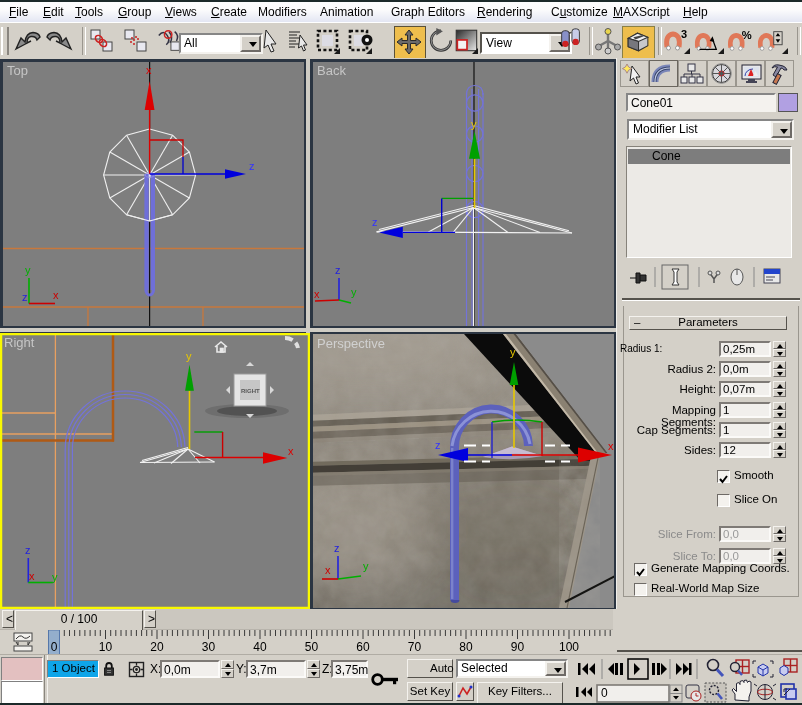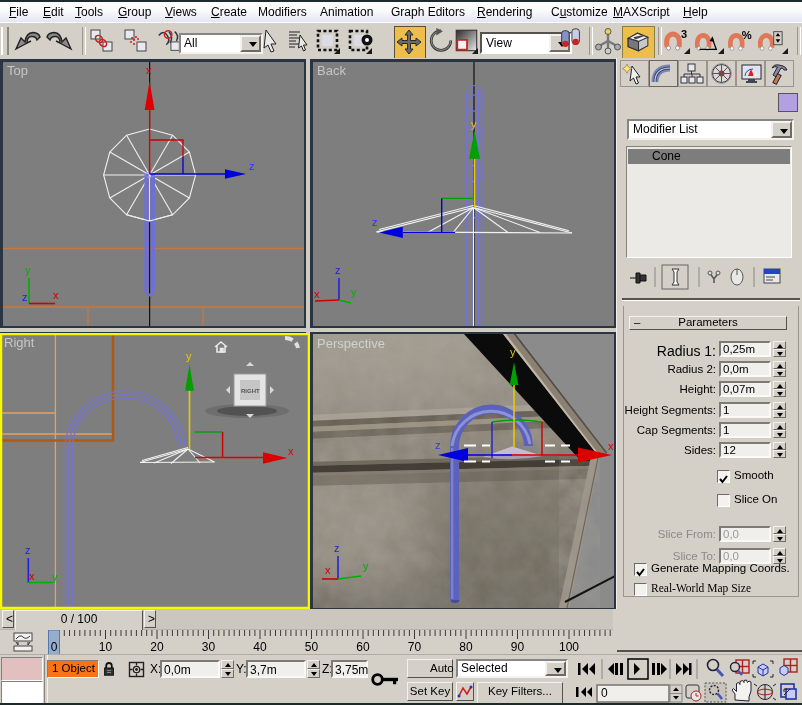--- a/index.html
+++ b/index.html
@@ -21,21 +21,21 @@
 .combo .arrowbtn{position:absolute;right:0;top:0;bottom:0;width:17px;background:#d4d0c8;border:2px solid;border-color:#f4f2ee #6e6a66 #6e6a66 #f4f2ee;}
 .darr{position:absolute;width:0;height:0;border-left:4px solid transparent;border-right:4px solid transparent;border-top:5px solid #000;}
 
 #vpzone{position:absolute;top:58px;left:0;width:620px;height:551px;background:#c8c4bc;}
 
 #cpanel{position:absolute;top:58px;left:620px;width:182px;height:592px;background:#d4d0c8;}
 
 #timeslider{position:absolute;top:609px;left:0;width:620px;height:21px;background:#d4d0c8;}
 #ruler{position:absolute;top:630px;left:0;width:620px;height:25px;background:#d4d0c8;}
 #statusbar{position:absolute;top:655px;left:0;width:802px;height:50px;background:#d4d0c8;}
-.sunken{background:#f97316;border:1px solid;border-color:#808080 #fff #fff #808080;box-sizing:border-box;}
+.sunken{background:#0ea5e9;border:1px solid;border-color:#808080 #fff #fff #808080;box-sizing:border-box;}
 .sunkenw{background:#f4f2ee;border:2px solid;border-color:#868686 #f4f2ee #f4f2ee #868686;box-sizing:border-box;}
 .btn3d{background:#d4d0c8;border:1px solid;border-color:#f4f2ee #55524c #55524c #f4f2ee;box-sizing:border-box;}
 .txt{font-size:12px;color:#000;}
 .field{background:#f1efec;border:2px solid;border-color:#7e7a76 #fbfaf8 #fbfaf8 #7e7a76;box-sizing:border-box;font-size:12px;}
 .spin{position:absolute;width:14px;height:9px;background:#d4d0c8;border:1px solid;border-color:#f4f2ee #6e6a66 #6e6a66 #f4f2ee;box-sizing:border-box;}
 .spin .u{position:absolute;left:3px;top:2px;width:0;height:0;border-left:3px solid transparent;border-right:3px solid transparent;border-bottom:4px solid #000;}
 .spin .d{position:absolute;left:3px;top:2px;width:0;height:0;border-left:3px solid transparent;border-right:3px solid transparent;border-top:4px solid #000;}
 .cb{position:absolute;width:13px;height:13px;background:#f4f2ee;border:1px solid;border-color:#6e6a66 #fff #fff #6e6a66;box-sizing:border-box;}
 </style>
 </head>
@@ -535,20 +535,23 @@
         <path d="M125 16 a8 7 0 0 1 8 -7" fill="none" stroke="#3344aa"></path>
       <path d="M128 16 l3-7 3 7 Z" fill="#dd2222"></path>
         <path d="M133 16 l2.5-5 2.5 5 Z" fill="#eee"></path>
       <rect x="128" y="19" width="7" height="2" fill="#445"></rect>
         <rect x="126" y="21" width="11" height="2" fill="#445"></rect>
 
       <path d="M152 8 q2 -4 7 -3 l4 1 q3 1 4 4 l-3 0 q-1 -2 -3 -2 l-5 9 -3 -2 4.5 -8 q-3 -1 -5.5 1 Z" fill="#8888a0" stroke="#223"></path>
       <rect x="155" y="14" width="4" height="10" fill="#c87850" stroke="#223" transform="rotate(28 157 19)"></rect>
     </svg>
 
+    <div class="sunkenw abs" style="left:6px;top:35px;width:150px;height:19px;">
+        <span class="txt" style="position:absolute;left:3px;top:1px;">Cone01</span>
+      </div>
     <div class="abs" style="left:158px;top:35px;width:20px;height:19px;background:#b1a0e2;border:1px solid #555;box-sizing:border-box;"></div>
 
     <div class="combo abs" style="left:7px;top:61px;width:167px;height:21px;">
         <span style="position:absolute;left:4px;top:1px;">Modifier List</span>
         <span class="arrowbtn"></span>
         <span class="darr" style="right:4px;top:8px;"></span>
       </div>
 
     <div class="abs" style="left:6px;top:88px;width:166px;height:112px;background:#eceae6;border:1px solid;border-color:#86827a #fff #fff #86827a;box-sizing:border-box;">
       <div class="abs" style="left:1px;top:2px;width:162px;height:15px;background:#7d7d7d;">
@@ -580,21 +583,21 @@
     </svg>
     <div class="abs" style="left:2px;top:240px;width:178px;height:2px;background:#55524c;border-bottom:1px solid #fff;"></div>
 
     <div class="abs" style="left:3px;top:248px;width:176px;height:291px;border:1px solid #9a968e;border-top:none;box-sizing:border-box;"></div>
     <div class="btn3d abs" style="left:9px;top:258px;width:158px;height:14px;">
       <span class="txt" style="position:absolute;left:50%;transform:translateX(-50%);top:-1px;font-size:11.5px;">Parameters</span>
       <span style="position:absolute;left:4px;top:-1px;font-size:11.5px;">–</span>
     </div>
     <div id="params">
         <div class="abs" style="left:0;top:0;width:182px;">
-          <div class="abs txt" style="left:0;top:285px;width:96px;text-align:right;font-size:14px;color:#000;">Radius 1:</div>
+          <div class="abs txt" style="left:0;top:285px;width:96px;font-size:10px;color:#000;">Radius 1:</div>
           <div class="field abs" style="left:99px;top:283px;width:52px;height:16px;">
             <span style="position:absolute;left:2px;top:0px;color:#000;font-size:11.5px;">0,25m</span>
           </div>
           <div class="abs" style="left:153px;top:283px;width:13px;height:16px;">
             <span class="spin" style="left:0;top:0;width:13px;height:8px;">
               <span class="u" style="left:3px;top:2px;"></span>
             </span>
             <span class="spin" style="left:0;top:8px;width:13px;height:8px;">
               <span class="d" style="left:3px;top:2px;"></span>
             </span>
@@ -616,21 +619,21 @@
             <span style="position:absolute;left:2px;top:0px;color:#000;font-size:11.5px;">0,07m</span>
           </div>
           <div class="abs" style="left:153px;top:323px;width:13px;height:16px;">
             <span class="spin" style="left:0;top:0;width:13px;height:8px;">
               <span class="u" style="left:3px;top:2px;"></span>
             </span>
             <span class="spin" style="left:0;top:8px;width:13px;height:8px;">
               <span class="d" style="left:3px;top:2px;"></span>
             </span>
           </div>
-          <div class="abs txt" style="left:0;top:346px;width:96px;text-align:right;font-size:11.5px;color:#000;">Height Segments:</div>
+          <div class="abs txt" style="left:0;top:346px;width:96px;text-align:right;font-size:11.5px;color:#000;">Mapping Segments:</div>
           <div class="field abs" style="left:99px;top:344px;width:52px;height:16px;">
             <span style="position:absolute;left:2px;top:0px;color:#000;font-size:11.5px;">1</span>
           </div>
           <div class="abs" style="left:153px;top:344px;width:13px;height:16px;">
             <span class="spin" style="left:0;top:0;width:13px;height:8px;">
               <span class="u" style="left:3px;top:2px;"></span>
             </span>
             <span class="spin" style="left:0;top:8px;width:13px;height:8px;">
               <span class="d" style="left:3px;top:2px;"></span>
             </span>
@@ -687,21 +690,21 @@
             </span>
             <span class="spin" style="left:0;top:8px;width:13px;height:8px;">
               <span class="d" style="left:3px;top:2px;"></span>
             </span>
           </div>
           <div class="cb" style="left:14px;top:505px;"><svg width="11" height="11" viewBox="0 0 11 11">
               <path d="M2 5 L4.5 8 L9 2" stroke="#000" stroke-width="2" fill="none"></path>
             </svg></div>
           <div class="abs txt" style="left:31px;top:504px;font-size:11.5px;color:#000;">Generate Mapping Coords.</div>
           <div class="cb" style="left:14px;top:525px;"></div>
-          <div class="abs txt" style="left:31px;top:524px;font-size:11.5px;color:#000;font-family:Liberation Serif, serif;">Real-World Map Size</div>
+          <div class="abs txt" style="left:31px;top:524px;font-size:11.5px;color:#000;">Real-World Map Size</div>
         </div>
       </div>
   </div>
   <div id="timeslider">
     <div class="abs" style="left:0;top:0;width:613px;height:21px;background:#cbc7bf;border-bottom:1px solid #b8b4ac;box-sizing:border-box;"></div>
     <div class="btn3d abs txt" style="left:2px;top:1px;width:12px;height:18px;">
         <span style="position:absolute;left:3px;top:1px;">&lt;</span>
       </div>
     <div class="btn3d abs txt" style="left:15px;top:1px;width:128px;height:28px;text-align:center;">
         <span style="position:absolute;left:0;right:0;top:1px;">0 / 100</span>

